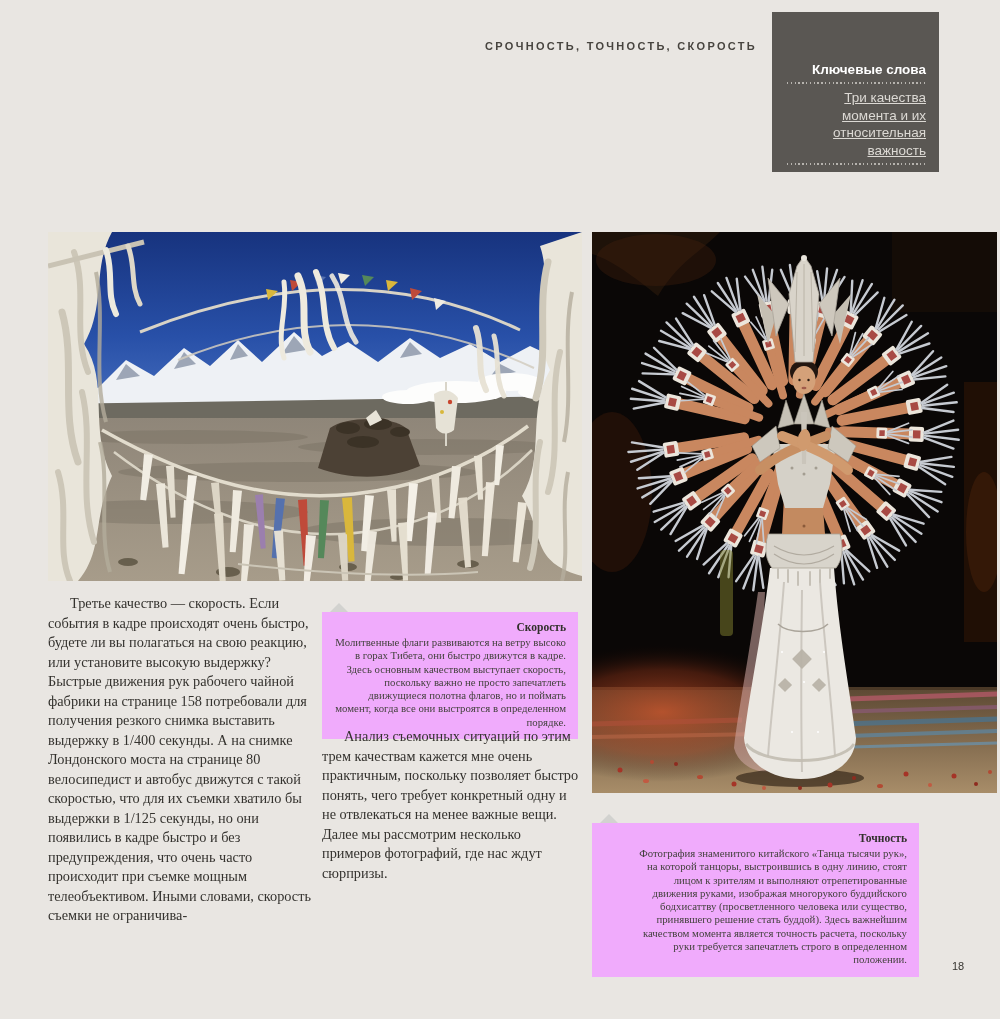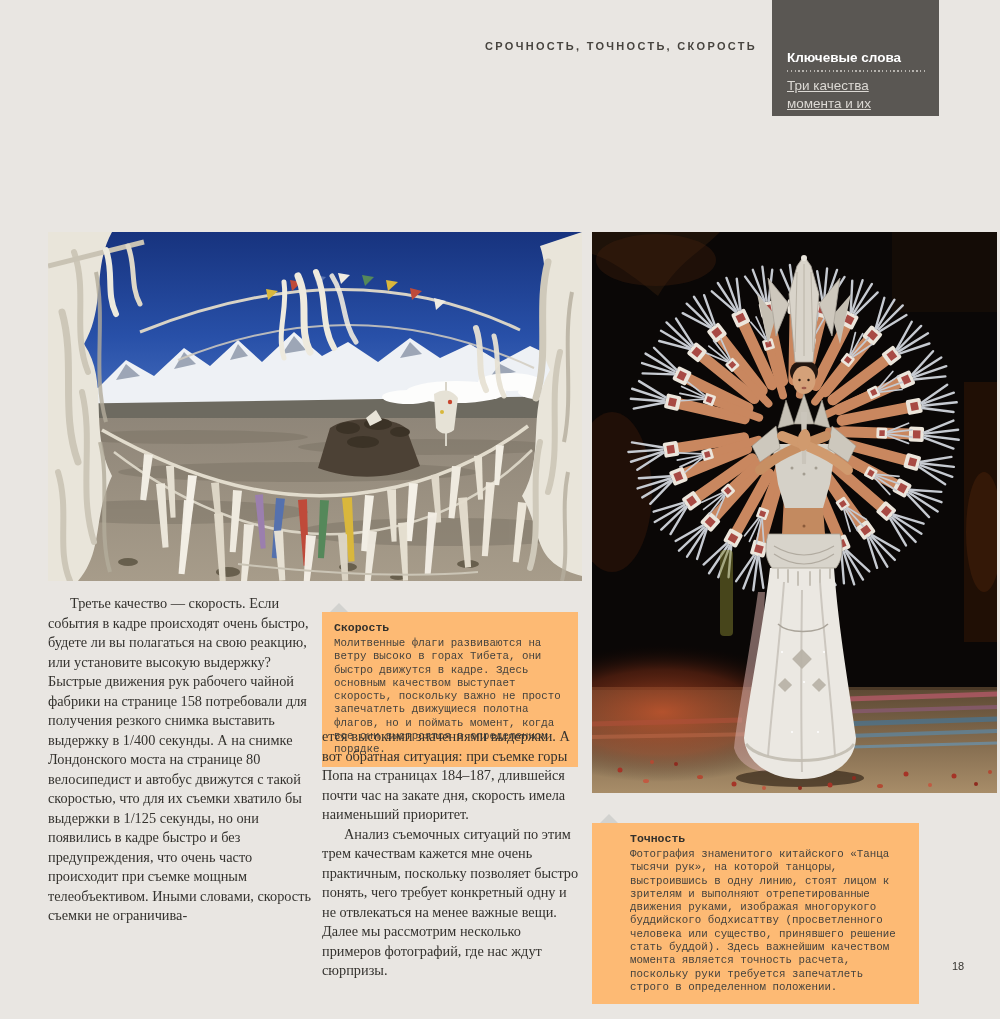--- a/index.html
+++ b/index.html
@@ -1,38 +1,38 @@
 <!DOCTYPE html>
 <html><head>
 <meta charset="utf-8">
 <style>
   html,body{margin:0;padding:0;background:#e9e6e2;}
   .page{position:relative;width:1000px;height:1019px;background:#e9e6e2;overflow:hidden;
         font-family:"Liberation Serif", serif;}
   .running-header{position:absolute;top:40px;right:243px;
         font-family:"Liberation Sans", sans-serif;font-size:11px;font-weight:bold;
         letter-spacing:2.3px;color:#47443f;}
-  .keywords-box{position:absolute;left:772px;top:0;width:167px;height:116px;
+  .keywords-box{position:absolute;left:772px;top:12px;width:167px;height:160px;
         background:#5a5753;box-sizing:border-box;padding:50px 13px 0 15px;
-        font-family:"Liberation Sans", sans-serif;overflow:hidden;}
+        font-family:"Liberation Sans", sans-serif;overflow:hidden;text-align:right;}
   .kw-title{color:#ffffff;font-weight:bold;font-size:13.5px;line-height:16px;}
   .kw-sep{height:2px;margin:4px 0 5px 0;
         background-image:repeating-linear-gradient(90deg,#b6b3ae 0 1.4px,rgba(0,0,0,0) 1.4px 3.8px);}
   .kw-item{color:#dcd9d4;font-size:13.5px;line-height:17.5px;text-decoration:underline;}
   .photo{position:absolute;overflow:hidden;}
   .photo-left{left:48px;top:232px;width:534px;height:349px;}
   .photo-right{left:592px;top:232px;width:405px;height:561px;}
   .photo svg{display:block;}
   .col{position:absolute;font-size:14.3px;line-height:19.5px;color:#34322e;}
   .col p{margin:0;}
   .col p.indent{text-indent:22px;}
   .col1{left:48px;top:594px;width:272px;}
   .col2{left:322px;top:727px;width:258px;}
-  .caption-box{position:absolute;background:#fdba74;box-sizing:border-box;
-        padding:9px 12px 10px 12px;font-family:Liberation Mono, monospace;}
+  .caption-box{position:absolute;background:#f0abfc;box-sizing:border-box;
+        padding:9px 12px 10px 12px;font-family:Liberation Serif, serif;text-align:right;}
   .caption-box .tail{position:absolute;top:-9px;left:8px;width:0;height:0;
         border-left:9px solid transparent;border-right:9px solid transparent;
         border-bottom:9px solid #d2d2cf;}
   .cap-title{font-weight:bold;font-size:11.5px;color:#32302c;margin-bottom:3px;}
   .cap-text{font-size:10.8px;line-height:13.3px;color:#44423e;}
   .caption-speed{left:322px;top:612px;width:256px;}
   .caption-precision{left:592px;top:823px;width:327px;padding-left:38px;}
   .page-number{position:absolute;left:952px;top:960px;
         font-family:"Liberation Sans", sans-serif;font-size:11px;color:#35332f;}
 </style>
@@ -383,21 +383,20 @@
     <p class="indent">Третье качество — скорость. Если события в кадре происходят очень быстро, будете ли вы полагаться на свою реакцию, или установите высокую выдержку? Быстрые движения рук рабочего чайной фабрики на странице 158 потребовали для получения резкого снимка выставить выдержку в 1/400 секунды. А на снимке Лондонского моста на странице 80 велосипедист и автобус движутся с такой скоростью, что для их съемки хватило бы выдержки в 1/125 секунды, но они появились в кадре быстро и без предупреждения, что очень часто происходит при съемке мощным телеобъективом. Иными словами, скорость съемки не ограничива-</p>
   </div>
 
   <div class="caption-box caption-speed">
     <div class="tail"></div>
     <div class="cap-title">Скорость</div>
     <div class="cap-text">Молитвенные флаги развиваются на ветру высоко в горах Тибета, они быстро движутся в кадре. Здесь основным качеством выступает скорость, поскольку важно не просто запечатлеть движущиеся полотна флагов, но и поймать момент, когда все они выстроятся в определенном порядке.</div>
   </div>
 
   <div class="col col2">
-    <p>ется высокими значениями выдержки. А вот обратная ситуация: при съемке горы Попа на страницах 184–187, длившейся почти час на закате дня, скорость имела наименьший приоритет.</p>
     <p class="indent">Анализ съемочных ситуаций по этим трем качествам кажется мне очень практичным, поскольку позволяет быстро понять, чего требует конкретный одну и не отвлекаться на менее важные вещи. Далее мы рассмотрим несколько примеров фотографий, где нас ждут сюрпризы.</p>
   </div>
 
   <div class="caption-box caption-precision">
     <div class="tail"></div>
     <div class="cap-title">Точность</div>
     <div class="cap-text">Фотография знаменитого китайского «Танца тысячи рук», на которой танцоры, выстроившись в одну линию, стоят лицом к зрителям и выполняют отрепетированные движения руками, изображая многорукого буддийского бодхисаттву (просветленного человека или существо, принявшего решение стать буддой). Здесь важнейшим качеством момента является точность расчета, поскольку руки требуется запечатлеть строго в определенном положении.</div>
   </div>
 
   <div class="page-number">18</div>

